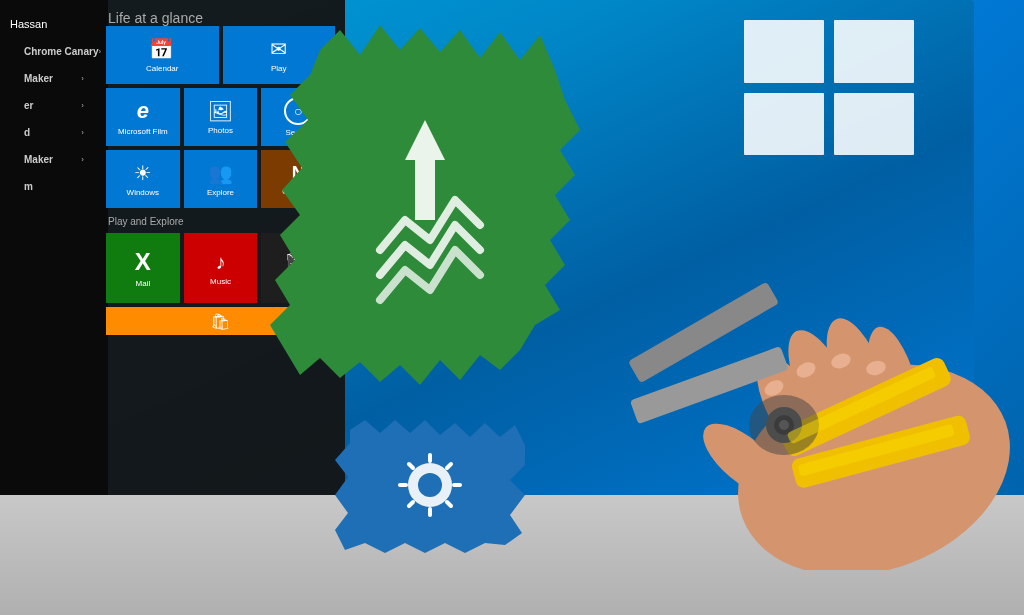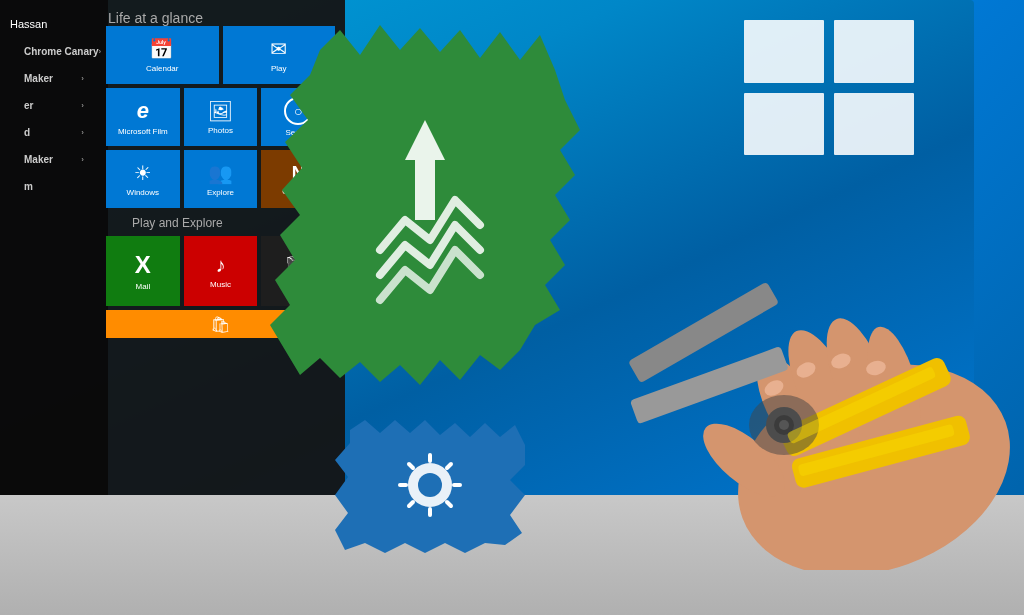--- a/index.html
+++ b/index.html
@@ -191,25 +191,24 @@
       display: flex;
       align-items: center;
       justify-content: center;
       cursor: pointer;
       color: #fff;
       font-size: 18px;
     }
 
     .play-explore-label {
       color: #aaa;
-      font-size: 12px;
+      font-size: 10px;
       margin-top: 4px;
       margin-bottom: 6px;
       padding-left: 2px;
-      margin-left: 24px;
     }
   </style>
 </head>
 <body>
 
 <div class="desktop-bg"></div>
 
 <div style="position:absolute; top:0; left:0; right:50px; bottom:95px; background:linear-gradient(155deg,#009fda 0%,#0087c8 30%,#005fa3 60%,#0078d4 100%); z-index:1; border-radius:4px 4px 0 0;">
 
   <div style="position:absolute; top:20px; right:60px; display:grid; grid-template-columns:1fr 1fr; gap:10px; width:170px; height:135px;">

